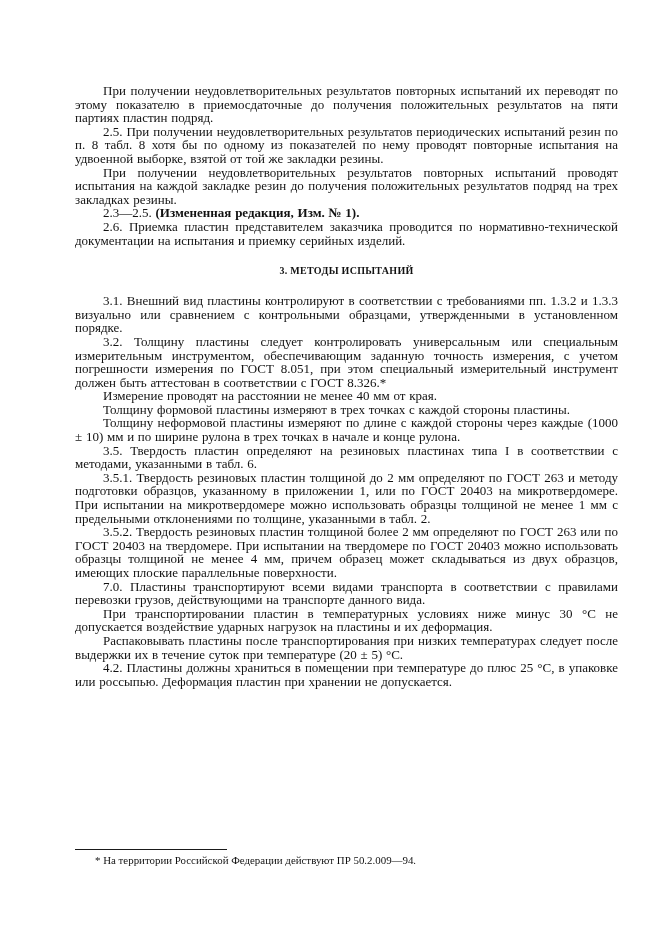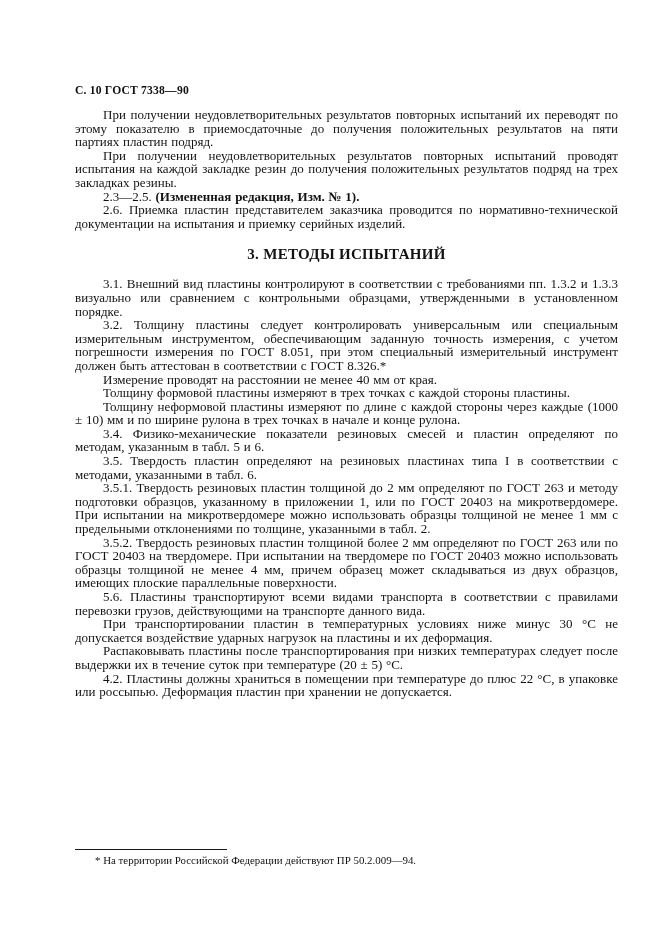--- a/index.html
+++ b/index.html
@@ -35,21 +35,21 @@
     text-indent: 28px;
     font-size: 13px;
     line-height: 13.6px;
     word-spacing: 0.5px;
   }
   .amendment-note {
     font-weight: bold;
   }
   .section-heading {
     text-align: center;
-    font-size: 15px;
+    font-size: 10px;
     font-weight: bold;
     line-height: 14px;
     margin: 17px 0 16px 0;
     letter-spacing: 0.3px;
   }
   .footnote-block {
     position: absolute;
     left: 75px;
     right: 43px;
     top: 849px;
@@ -66,43 +66,42 @@
     line-height: 13px;
     text-indent: 20px;
     text-align: left;
   }
 </style>
 </head>
 <body>
 
 <div class="page">
 
-  <div class="running-header">С. 10 ГОСТ 7338—90</div>
 
   <p class="para">При получении неудовлетворительных результатов повторных испытаний их переводят по этому показателю в приемосдаточные до получения положительных результатов на пяти партиях пластин подряд.</p>
+  <p class="para">2.5. При получении неудовлетворительных результатов периодических испытаний резин по п. 8 табл. 8 хотя бы по одному из показателей по нему проводят повторные испытания на удвоенной выборке, взятой от той же закладки резины.</p>
   <p class="para">При получении неудовлетворительных результатов повторных испытаний проводят испытания на каждой закладке резин до получения положительных результатов подряд на трех закладках резины.</p>
   <p class="para"><span>2.3—2.5. </span><span class="amendment-note">(Измененная редакция, Изм. № 1).</span></p>
   <p class="para">2.6. Приемка пластин представителем заказчика проводится по нормативно-технической документации на испытания и приемку серийных изделий.</p>
 
   <h2 class="section-heading">3. МЕТОДЫ ИСПЫТАНИЙ</h2>
 
   <p class="para">3.1. Внешний вид пластины контролируют в соответствии с требованиями пп. 1.3.2 и 1.3.3 визуально или сравнением с контрольными образцами, утвержденными в установленном порядке.</p>
   <p class="para">3.2. Толщину пластины следует контролировать универсальным или специальным измерительным инструментом, обеспечивающим заданную точность измерения, с учетом погрешности измерения по ГОСТ 8.051, при этом специальный измерительный инструмент должен быть аттестован в соответствии с ГОСТ 8.326.*</p>
   <p class="para">Измерение проводят на расстоянии не менее 40 мм от края.</p>
   <p class="para">Толщину формовой пластины измеряют в трех точках с каждой стороны пластины.</p>
   <p class="para">Толщину неформовой пластины измеряют по длине с каждой стороны через каждые (1000 ± 10) мм и по ширине рулона в трех точках в начале и конце рулона.</p>
-  <p class="para">3.4. Физико-механические показатели резиновых смесей и пластин определяют по методам, указанным в табл. 5 и 6.</p>
   <p class="para">3.5. Твердость пластин определяют на резиновых пластинах типа I в соответствии с методами, указанными в табл. 6.</p>
   <p class="para">3.5.1. Твердость резиновых пластин толщиной до 2 мм определяют по ГОСТ 263 и методу подготовки образцов, указанному в приложении 1, или по ГОСТ 20403 на микротвердомере. При испытании на микротвердомере можно использовать образцы толщиной не менее 1 мм с предельными отклонениями по толщине, указанными в табл. 2.</p>
   <p class="para">3.5.2. Твердость резиновых пластин толщиной более 2 мм определяют по ГОСТ 263 или по ГОСТ 20403 на твердомере. При испытании на твердомере по ГОСТ 20403 можно использовать образцы толщиной не менее 4 мм, причем образец может складываться из двух образцов, имеющих плоские параллельные поверхности.</p>
 
 
-  <p class="para">5.6. Пластины транспортируют всеми видами транспорта в соответствии с правилами перевозки грузов, действующими на транспорте данного вида.</p>
+  <p class="para">7.0. Пластины транспортируют всеми видами транспорта в соответствии с правилами перевозки грузов, действующими на транспорте данного вида.</p>
   <p class="para">При транспортировании пластин в температурных условиях ниже минус 30 °С не допускается воздействие ударных нагрузок на пластины и их деформация.</p>
   <p class="para">Распаковывать пластины после транспортирования при низких температурах следует после выдержки их в течение суток при температуре (20 ± 5) °С.</p>
-  <p class="para">4.2. Пластины должны храниться в помещении при температуре до плюс 22 °С, в упаковке или россыпью. Деформация пластин при хранении не допускается.</p>
+  <p class="para">4.2. Пластины должны храниться в помещении при температуре до плюс 25 °С, в упаковке или россыпью. Деформация пластин при хранении не допускается.</p>
 
   <div class="footnote-block">
     <div class="footnote-rule"></div>
     <p class="footnote">* На территории Российской Федерации действуют ПР 50.2.009—94.</p>
   </div>
 
 </div>
 
 </body></html>

